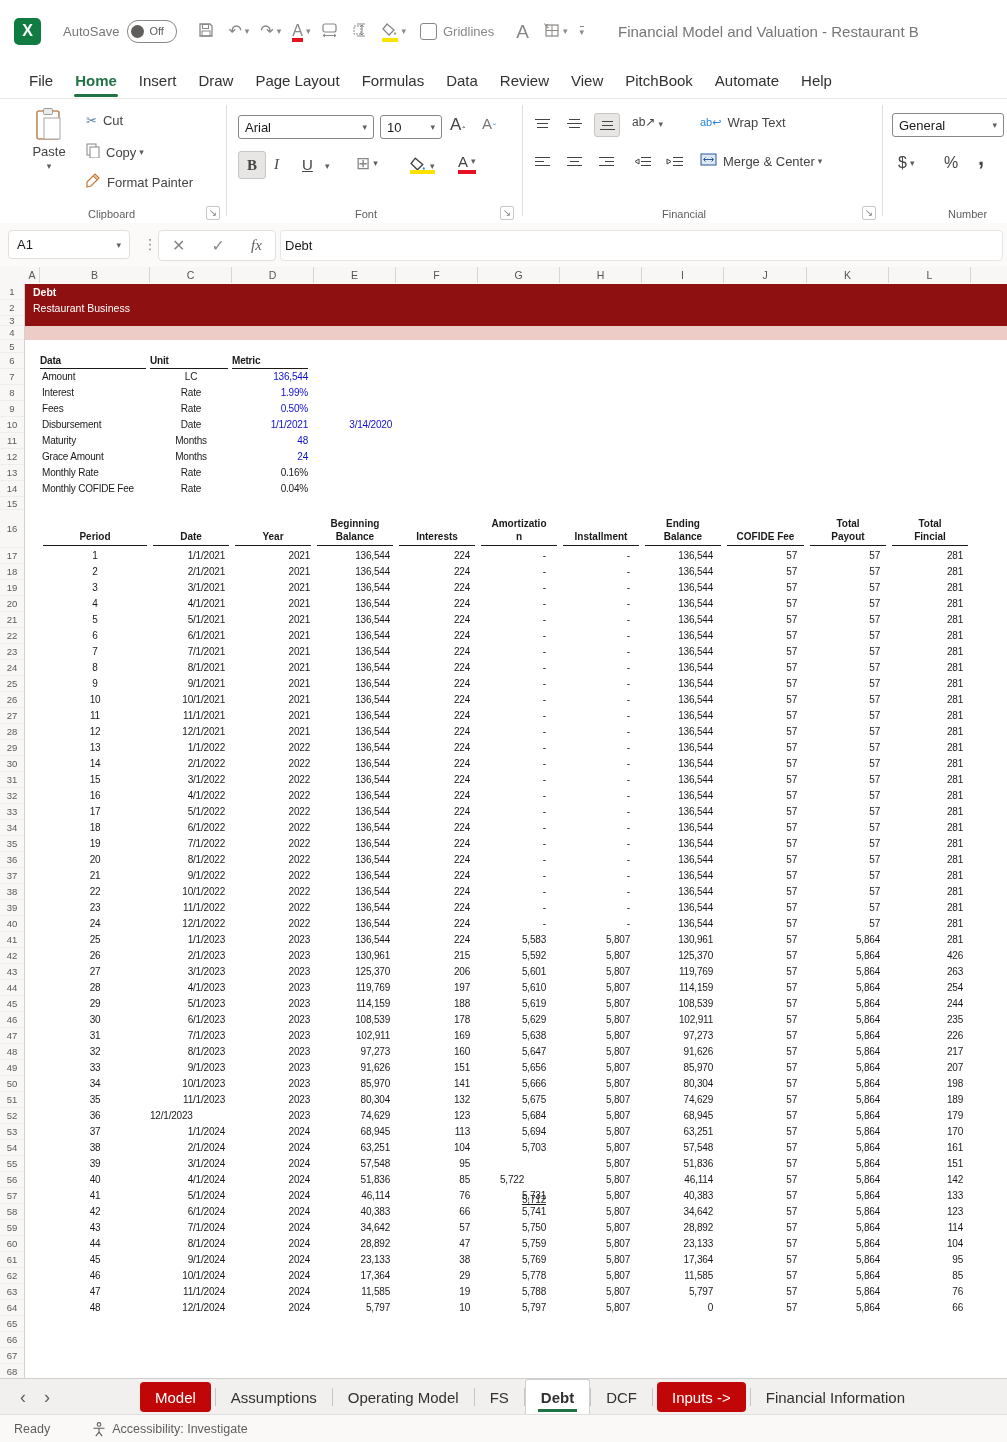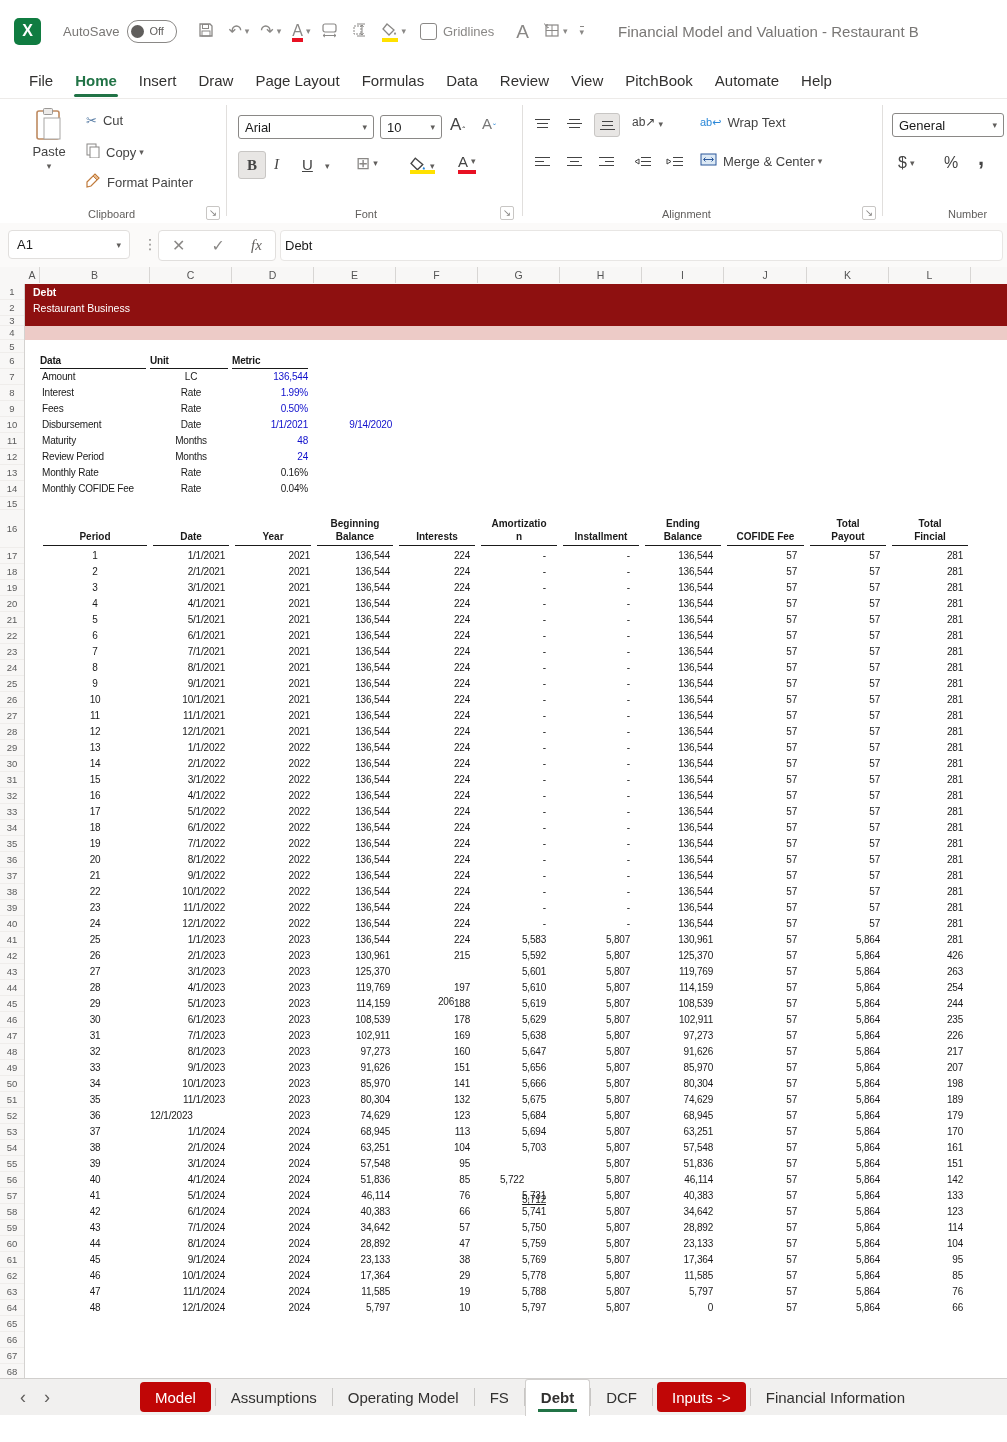--- a/index.html
+++ b/index.html
@@ -277,21 +277,21 @@
         <span>Wrap Text</span>
       </div>
     <div class="rbtn" style="left:700px;top:54px;">
         <span class="g"><svg width="17" height="13" viewBox="0 0 17 13">
             <rect x="1" y="1" width="15" height="11" fill="#DCE9F5" stroke="#2B579A"></rect>
             <path d="M4 6.5h9M5.5 4.5l-2 2 2 2M11.5 4.5l2 2-2 2" stroke="#2B579A" fill="none"></path>
           </svg></span>
         <span>Merge &amp; Center</span>
         <span class="ddm">▾</span>
       </div>
-    <div class="grp-label" style="left:662px;">Alignment</div>
+    <div class="grp-label" style="left:662px;">Financial</div>
     <div class="launcher" style="left:862px;">↘</div>
     <div class="grp-sep" style="left:882px;"></div>
 
     <div class="combo" style="left:892px;top:14px;width:112px;">
         <span>General</span>
         <span class="dd">▾</span>
       </div>
     <div class="fmt" style="left:898px;top:52px;font-size:16px;align-items:center;height:24px;">
         <span>$</span>
         <span class="ddm">▾</span>
@@ -422,25 +422,25 @@
         <div class="cell blue" style="left: 232px; top: 85px; width: 76px; text-align: right;">136,544</div>
         <div class="cell" style="left: 42px; top: 101px; width: 104px; overflow: hidden;">Interest</div>
         <div class="cell" style="left: 150px; top: 101px; width: 82px; text-align: center;">Rate</div>
         <div class="cell blue" style="left: 232px; top: 101px; width: 76px; text-align: right;">1.99%</div>
         <div class="cell" style="left: 42px; top: 117px; width: 104px; overflow: hidden;">Fees</div>
         <div class="cell" style="left: 150px; top: 117px; width: 82px; text-align: center;">Rate</div>
         <div class="cell blue" style="left: 232px; top: 117px; width: 76px; text-align: right;">0.50%</div>
         <div class="cell" style="left: 42px; top: 133px; width: 104px; overflow: hidden;">Disbursement</div>
         <div class="cell" style="left: 150px; top: 133px; width: 82px; text-align: center;">Date</div>
         <div class="cell blue" style="left: 232px; top: 133px; width: 76px; text-align: right;">1/1/2021</div>
-        <div class="cell blue" style="left: 314px; top: 133px; width: 78px; text-align: right;">9/14/2020</div>
+        <div class="cell blue" style="left: 314px; top: 133px; width: 78px; text-align: right;">3/14/2020</div>
         <div class="cell" style="left: 42px; top: 149px; width: 104px; overflow: hidden;">Maturity</div>
         <div class="cell" style="left: 150px; top: 149px; width: 82px; text-align: center;">Months</div>
         <div class="cell blue" style="left: 232px; top: 149px; width: 76px; text-align: right;">48</div>
-        <div class="cell" style="left: 42px; top: 165px; width: 104px; overflow: hidden;">Review Period</div>
+        <div class="cell" style="left: 42px; top: 165px; width: 104px; overflow: hidden;">Grace Amount</div>
         <div class="cell" style="left: 150px; top: 165px; width: 82px; text-align: center;">Months</div>
         <div class="cell blue" style="left: 232px; top: 165px; width: 76px; text-align: right;">24</div>
         <div class="cell" style="left: 42px; top: 181px; width: 104px; overflow: hidden;">Monthly Rate</div>
         <div class="cell" style="left: 150px; top: 181px; width: 82px; text-align: center;">Rate</div>
         <div class="cell" style="left: 232px; top: 181px; width: 76px; text-align: right;">0.16%</div>
         <div class="cell" style="left: 42px; top: 197px; width: 104px; overflow: hidden;">Monthly COFIDE Fee</div>
         <div class="cell" style="left: 150px; top: 197px; width: 82px; text-align: center;">Rate</div>
         <div class="cell" style="left: 232px; top: 197px; width: 76px; text-align: right;">0.04%</div>
       </div>
     <div id="amort-head">
@@ -745,21 +745,21 @@
         <div class="cell" style="left: 478px; top: 664px; width: 82px; text-align: right; padding-right: 14px;">5,592</div>
         <div class="cell" style="left: 560px; top: 664px; width: 82px; text-align: right; padding-right: 12px;">5,807</div>
         <div class="cell" style="left: 642px; top: 664px; width: 82px; text-align: right; padding-right: 11px;">125,370</div>
         <div class="cell" style="left: 724px; top: 664px; width: 83px; text-align: right; padding-right: 10px;">57</div>
         <div class="cell" style="left: 807px; top: 664px; width: 82px; text-align: right; padding-right: 9px;">5,864</div>
         <div class="cell" style="left: 889px; top: 664px; width: 82px; text-align: right; padding-right: 8px;">426</div>
         <div class="cell" style="left: 40px; top: 680px; width: 110px; text-align: center;">27</div>
         <div class="cell" style="left: 150px; top: 680px; width: 82px; text-align: right; padding-right: 7px;">3/1/2023</div>
         <div class="cell" style="left: 232px; top: 680px; width: 82px; text-align: right; padding-right: 4px;">2023</div>
         <div class="cell" style="left: 314px; top: 680px; width: 82px; text-align: right; padding-right: 6px;">125,370</div>
-        <div class="cell" style="left: 380px; top: 680px; width: 82px; text-align: right; padding-right: 8px; margin-top: 30px;">206</div>
+        <div class="cell" style="left: 396px; top: 680px; width: 82px; text-align: right; padding-right: 8px;">206</div>
         <div class="cell" style="left: 478px; top: 680px; width: 82px; text-align: right; padding-right: 14px;">5,601</div>
         <div class="cell" style="left: 560px; top: 680px; width: 82px; text-align: right; padding-right: 12px;">5,807</div>
         <div class="cell" style="left: 642px; top: 680px; width: 82px; text-align: right; padding-right: 11px;">119,769</div>
         <div class="cell" style="left: 724px; top: 680px; width: 83px; text-align: right; padding-right: 10px;">57</div>
         <div class="cell" style="left: 807px; top: 680px; width: 82px; text-align: right; padding-right: 9px;">5,864</div>
         <div class="cell" style="left: 889px; top: 680px; width: 82px; text-align: right; padding-right: 8px;">263</div>
         <div class="cell" style="left: 40px; top: 696px; width: 110px; text-align: center;">28</div>
         <div class="cell" style="left: 150px; top: 696px; width: 82px; text-align: right; padding-right: 7px;">4/1/2023</div>
         <div class="cell" style="left: 232px; top: 696px; width: 82px; text-align: right; padding-right: 4px;">2023</div>
         <div class="cell" style="left: 314px; top: 696px; width: 82px; text-align: right; padding-right: 6px;">119,769</div>
@@ -1008,13 +1008,23 @@
         <div class="sheet-tab active">Debt</div>
         <div class="tabsep"></div>
         <div class="sheet-tab">DCF</div>
         <div class="tabsep"></div>
         <div class="sheet-tab red">Inputs -&gt;</div>
         <div class="tabsep"></div>
         <div class="sheet-tab">Financial Information</div>
       </div>
   </div>
 
+  <div id="statusbar">
+    <span id="status-ready">Ready</span>
+    <span id="acc-wrap">
+      <svg width="14" height="15" viewBox="0 0 14 15">
+          <circle cx="7" cy="2.4" r="1.8" fill="none" stroke="#605E5C" stroke-width="1.1"></circle>
+          <path d="M1.5 6.2h11M7 6.2v4M7 10.2l-3.2 4M7 10.2l3.2 4" fill="none" stroke="#605E5C" stroke-width="1.1"></path>
+        </svg>
+      <span>Accessibility: Investigate</span>
+    </span>
+  </div>
 </div>
 
 </body></html>

